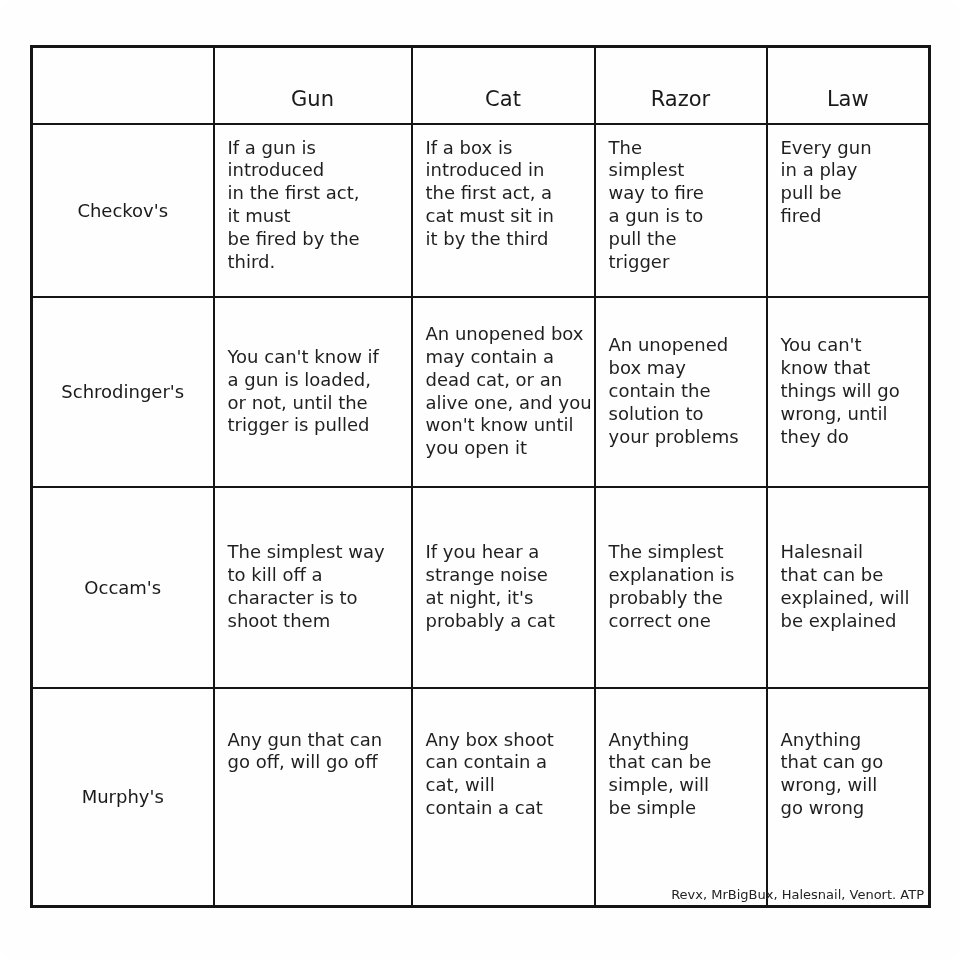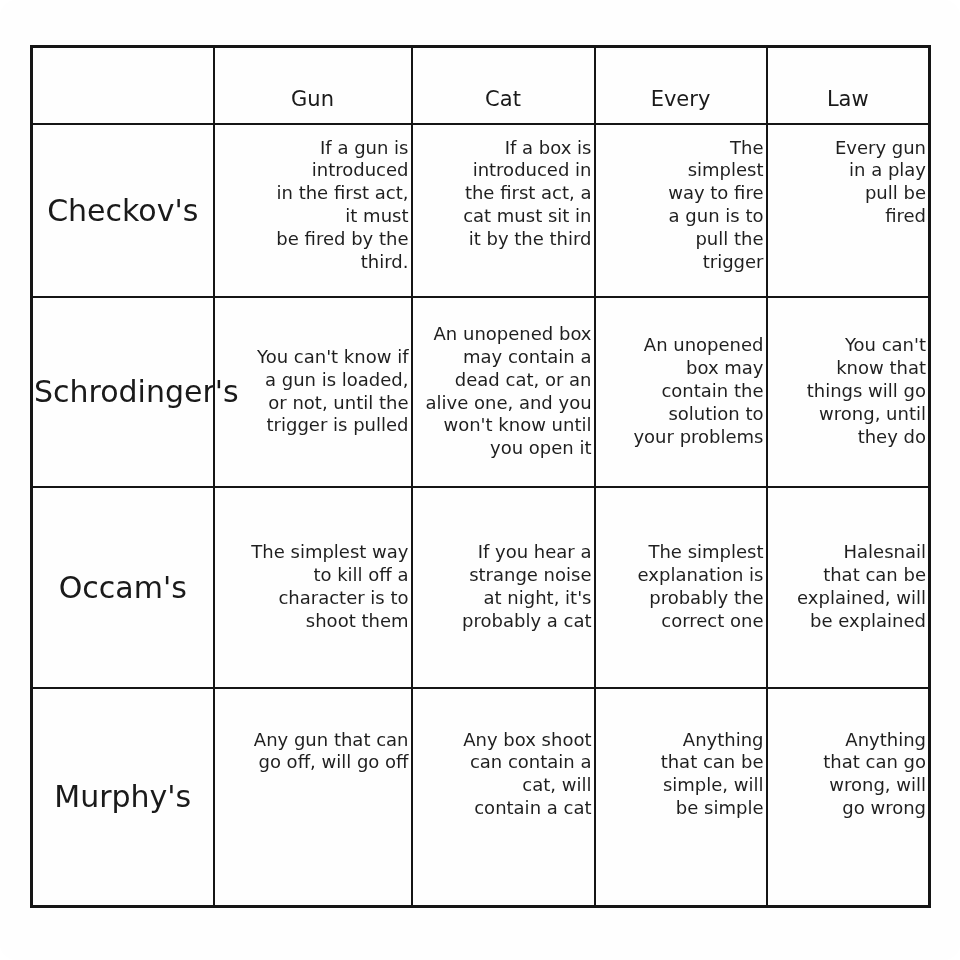--- a/index.html
+++ b/index.html
@@ -46,29 +46,29 @@
 
   th.col-header {
     font-size: 21px;
     font-weight: 400;
     text-align: center;
     vertical-align: bottom;
     padding-bottom: 12px;
     color: #1a1a1a;
   }
   td.row-label {
-    font-size: 30px;
+    font-size: 18px;
     text-align: center;
     vertical-align: middle;
     color: #1a1a1a;
   }
   td.cell {
     font-size: 18px;
     line-height: 1.27;
-    text-align: right;
+    text-align: left;
     padding-left: 13px;
     padding-right: 2px;
     white-space: pre;
     color: #1f1f1f;
   }
   tr.r-row1 td.cell { vertical-align: top; padding-top: 12px; }
   tr.r-row2 td.cell { vertical-align: middle; }
   tr.r-row3 td.cell { vertical-align: middle; margin-left: 32px; }
   tr.r-row4 td.cell { vertical-align: top; padding-top: 40px; }
 
@@ -92,21 +92,21 @@
         <col class="c-gun">
         <col class="c-cat">
         <col class="c-razor">
         <col class="c-law">
       </colgroup>
       <tbody>
           <tr class="r-head">
         <th class="col-header"></th>
         <th class="col-header">Gun</th>
         <th class="col-header">Cat</th>
-        <th class="col-header">Every</th>
+        <th class="col-header">Razor</th>
         <th class="col-header">Law</th>
       </tr>
       <tr class="r-row1">
         <td class="row-label">Checkov's</td>
         <td class="cell">If a gun is
 introduced
 in the first act,
 it must
 be fired by the
 third.</td>
@@ -180,14 +180,15 @@
 that can be
 simple, will
 be simple</td>
         <td class="cell">Anything
 that can go
 wrong, will
 go wrong</td>
       </tr>
     </tbody>
       </table>
+    <div class="credit">Revx, MrBigBux, Halesnail, Venort. ATP</div>
   </div>
 </div>
 
 </body></html>

